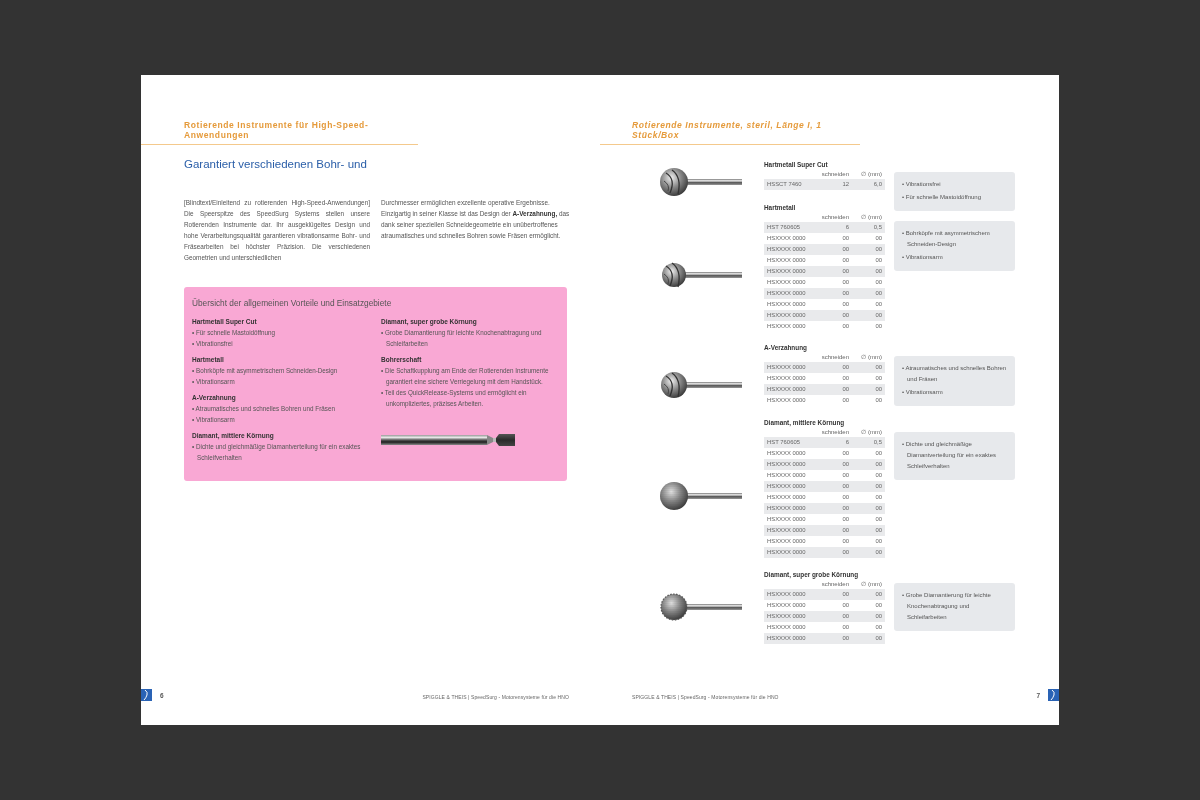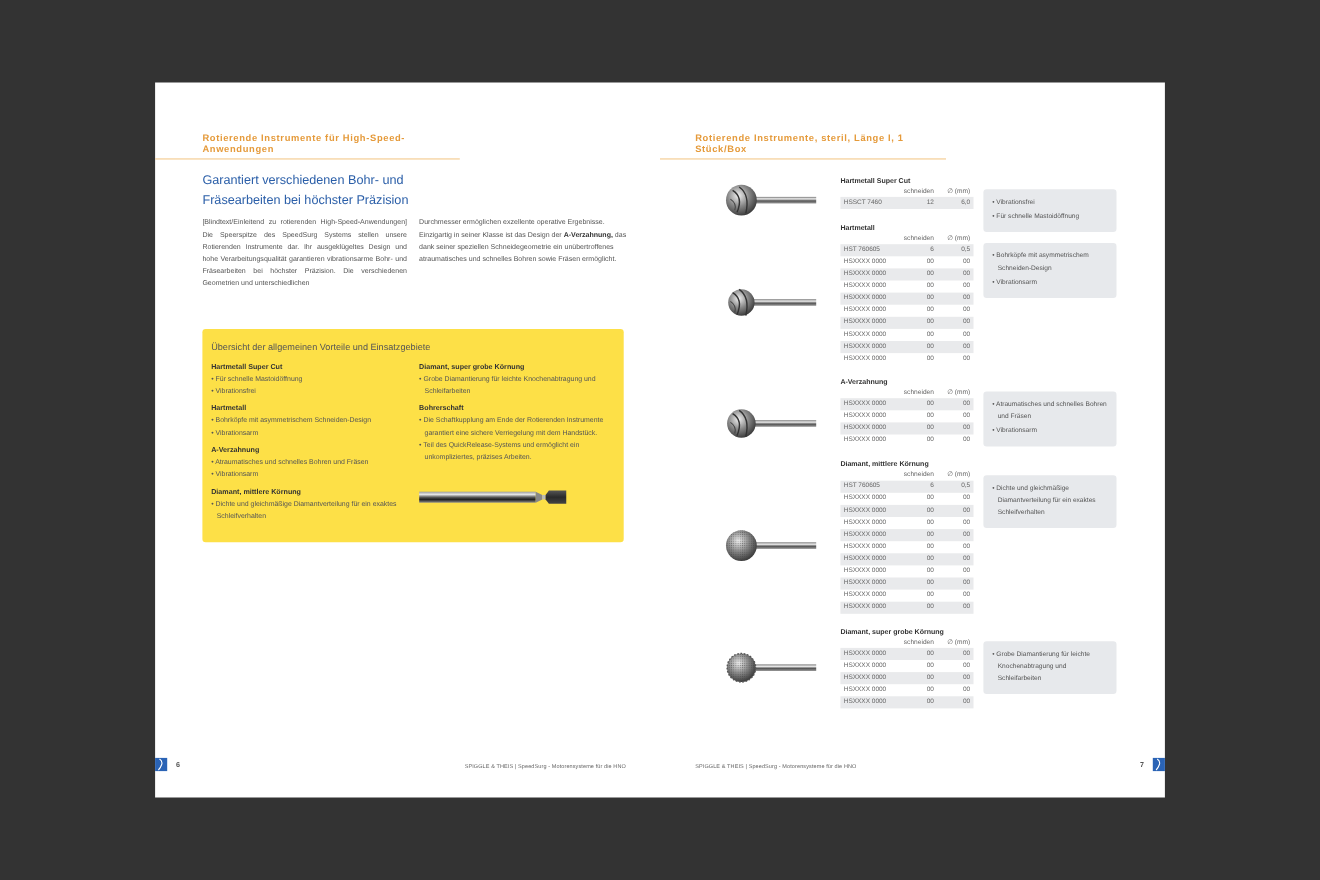--- a/index.html
+++ b/index.html
@@ -6,30 +6,30 @@
   html, body { width: 1200px; height: 800px; background: #333333; overflow: hidden; }
   body { font-family: "Liberation Sans", sans-serif; color: #444; position: relative; }
 
   .spread { position: absolute; left: 141px; top: 75px; width: 918px; height: 650px; background: #ffffff; }
   .page { position: absolute; top: 0; height: 536px; width: 459px; }
   .page-left { left: 0; }
   .page-right { left: 459px; }
 
   .section-header { position: absolute; top: 45px; font-size: 8.5px; font-weight: bold; color: #e59a3a; letter-spacing: 0.6px; padding-bottom: 4px; border-bottom: 1px solid #f4c98c; }
   .page-left .section-header { left: 0; width: 277px; padding-left: 43px; }
-  .page-right .section-header { left: 0; width: 260px; padding-left: 32px; }
+  .page-right .section-header { left: 0; width: 260px; padding-left: 32px; font-style: italic; }
 
   .headline { position: absolute; left: 43px; top: 80px; font-size: 11.5px; line-height: 18px; color: #2a5ea8; width: 220px; }
 
   .intro { position: absolute; top: 122px; font-size: 6.4px; line-height: 11px; color: #555; text-align: justify; width: 186px; }
   .intro.col1 { left: 43px; }
   .intro.col2 { left: 240px; text-align: left; width: 190px; }
   .intro b { color: #333; }
 
-  .overview { position: absolute; left: 43px; top: 224px; width: 383px; height: 194px; background: #fde047; border-radius: 3px; }
+  .overview { position: absolute; left: 43px; top: 212px; width: 383px; height: 194px; background: #f9a8d4; border-radius: 3px; }
   .overview-title { position: absolute; left: 8px; top: 11px; font-size: 8.3px; color: #555; }
   .ov-col { position: absolute; top: 30px; width: 185px; }
   .ov-col.c1 { left: 8px; }
   .ov-col.c2 { left: 197px; }
   .ov-group { margin-bottom: 6px; }
   .ov-group-title { font-size: 6.5px; font-weight: bold; color: #333; line-height: 10px; }
   .ov-item { font-size: 6.3px; color: #555; line-height: 11px; padding-left: 5px; text-indent: -5px; }
 
   .shaft-img { position: absolute; left: 197px; top: 146px; width: 134px; height: 14px; }
 
@@ -56,21 +56,20 @@
 </head>
 <body>
 
 <div class="spread">
 
   <div class="page page-left">
     <div class="section-header">Rotierende Instrumente für High-Speed-Anwendungen</div>
 
     <div class="headline">
       <div>Garantiert verschiedenen Bohr- und</div>
-      <div>Fräsearbeiten bei höchster Präzision</div>
     </div>
 
     <div class="intro col1">[Blindtext/Einleitend zu rotierenden High-Speed-Anwendungen] Die Speerspitze des SpeedSurg Systems stellen unsere Rotierenden Instrumente dar. Ihr ausgeklügeltes Design und hohe Verarbeitungsqualität garantieren vibrationsarme Bohr- und Fräsearbeiten bei höchster Präzision. Die verschiedenen Geometrien und unterschiedlichen</div>
     <div class="intro col2"><span>Durchmesser ermöglichen exzellente operative Ergebnisse. Einzigartig in seiner Klasse ist das Design der </span><b>A-Verzahnung,</b><span> das dank seiner speziellen Schneidegeometrie ein unübertroffenes atraumatisches und schnelles Bohren sowie Fräsen ermöglicht.</span></div>
 
     <div class="overview">
       <div class="overview-title">Übersicht der allgemeinen Vorteile und Einsatzgebiete</div>
       <div class="ov-col c1" id="ov-col1">
           <div class="ov-group">
             <div class="ov-group-title">Hartmetall Super Cut</div>

